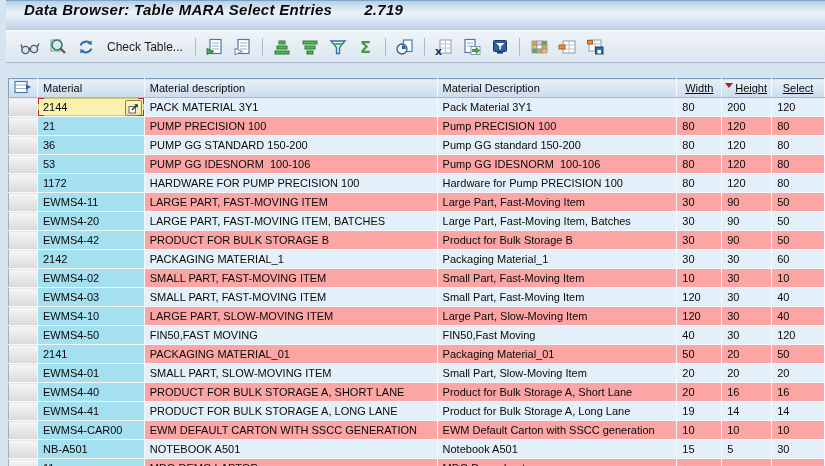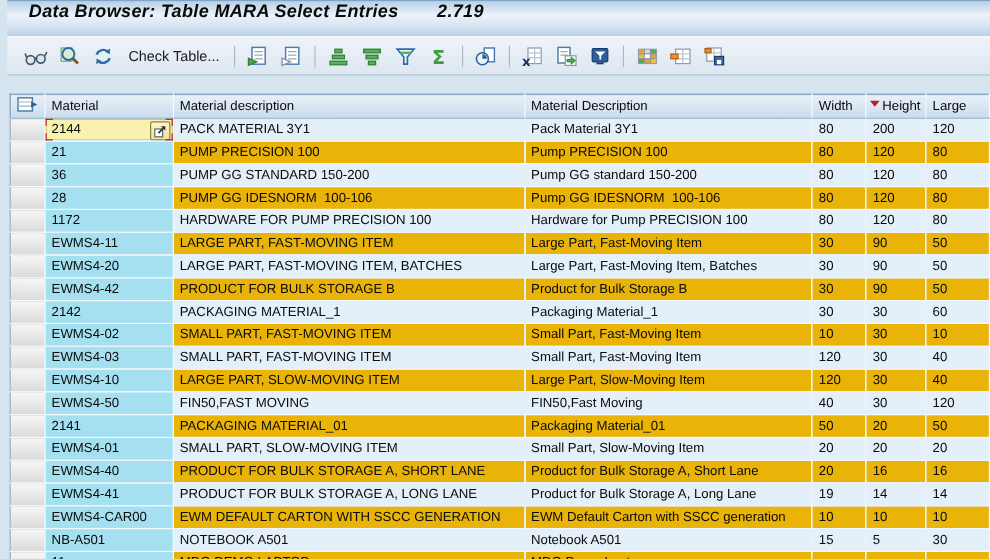--- a/index.html
+++ b/index.html
@@ -52,28 +52,28 @@
     height:18px;box-sizing:border-box;
     padding:1px 5px 1px 5px;
     font-weight:400;
   }
   table.grid th{
     background:linear-gradient(180deg,#E8F0F8 0%,#CBDCEC 100%);
     border-right:1px solid #F6FAFD;
     border-bottom:1px solid #9FB8CE;
     text-align:left;
   }
-  table.grid th.r{text-align:left;}
+  table.grid th.r{text-align:center;text-decoration:underline;}
   table.grid td{
     border-right:1px solid #F2F8FC;
     border-bottom:1px solid #F2F8FC;
   }
   table.grid tbody tr{height:19px;}
   td.odd{background:#E3EFF9;}
-  td.even{background:#eab308;}
+  td.even{background:#fca5a5;}
   td.key{background:#A5E0F0;border-right-color:#D5F0F8;border-bottom-color:#D5F0F8;}
   td.r{text-align:left;padding-right:6px;}
   td.selbtn{
     width:22px;
     background:linear-gradient(180deg,#F6F6F6 0%,#DADADA 100%);
     border:1px solid #A3B0BD;
     border-top-color:#E8ECF0;
   }
   th.selcol{text-align:center;padding:1px 2px;}
 
@@ -271,21 +271,21 @@
                 <rect x="1" y="1.5" width="12" height="11" fill="#FFF" stroke="#4A7AAE" stroke-width="1.2"></rect>
                 <line x1="1" y1="5" x2="13" y2="5" stroke="#9AB4C8"></line>
                 <line x1="1" y1="8.5" x2="13" y2="8.5" stroke="#9AB4C8"></line>
                 <polygon points="12,4.5 17,7 12,9.5" fill="#2E5E8E"></polygon>
               </svg></th>
             <th class="l"><span>Material</span></th>
             <th class="l"><span>Material description</span></th>
             <th class="l"><span>Material Description</span></th>
             <th class="r"><span>Width</span></th>
             <th class="r"><span class="sortmark"></span><span>Height</span></th>
-            <th class="r"><span>Large</span></th>
+            <th class="r"><span>Select</span></th>
           </tr>
         </thead>
       <tbody>
           <tr>
             <td class="selbtn"></td>
             <td class="l key selected"><span class="celltext">2144</span><span class="f4btn"><svg width="11" height="11" viewBox="0 0 11 11">
                   <rect x="1" y="3.5" width="6.5" height="6.5" fill="#FFF" stroke="#666"></rect>
                   <line x1="4" y1="7" x2="9" y2="2" stroke="#333" stroke-width="1.4"></line>
                   <polygon points="9.8,1.2 9.8,5 6.2,1.2" fill="#333"></polygon>
                 </svg></span><span class="cm tl"></span><span class="cm trr"></span><span class="cm bl"></span><span class="cm br"></span></td>
@@ -308,21 +308,21 @@
             <td class="selbtn"></td>
             <td class="l key">36</td>
             <td class="l odd">PUMP GG STANDARD 150-200</td>
             <td class="l odd">Pump GG standard 150-200</td>
             <td class="r odd">80</td>
             <td class="r odd">120</td>
             <td class="r odd">80</td>
           </tr>
           <tr>
             <td class="selbtn"></td>
-            <td class="l key">28</td>
+            <td class="l key">53</td>
             <td class="l even">PUMP GG IDESNORM  100-106</td>
             <td class="l even">Pump GG IDESNORM  100-106</td>
             <td class="r even">80</td>
             <td class="r even">120</td>
             <td class="r even">80</td>
           </tr>
           <tr>
             <td class="selbtn"></td>
             <td class="l key">1172</td>
             <td class="l odd">HARDWARE FOR PUMP PRECISION 100</td>

